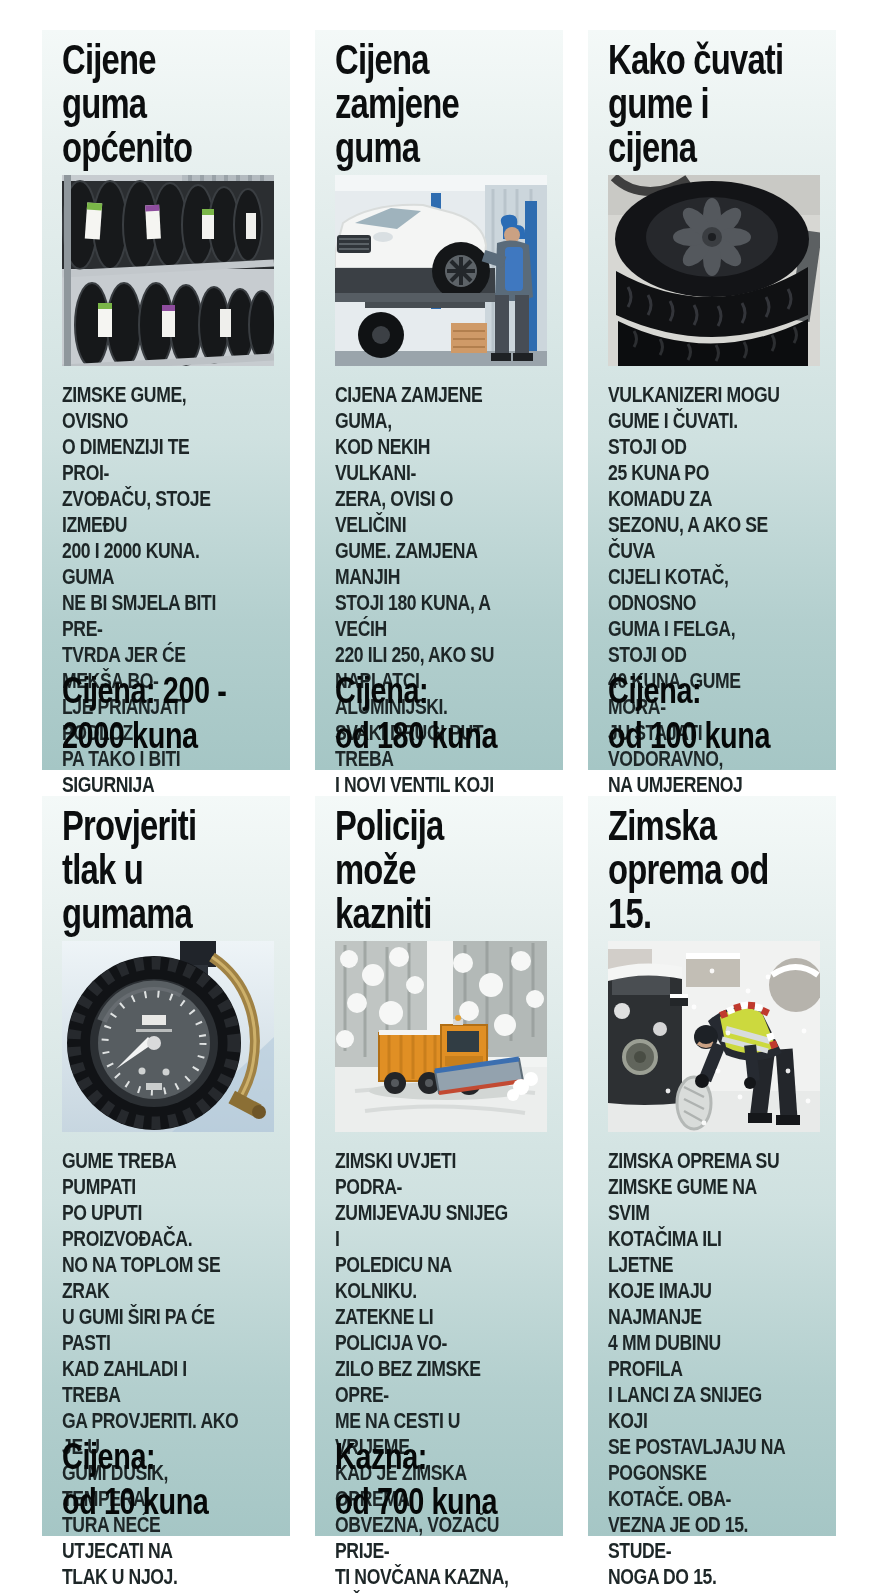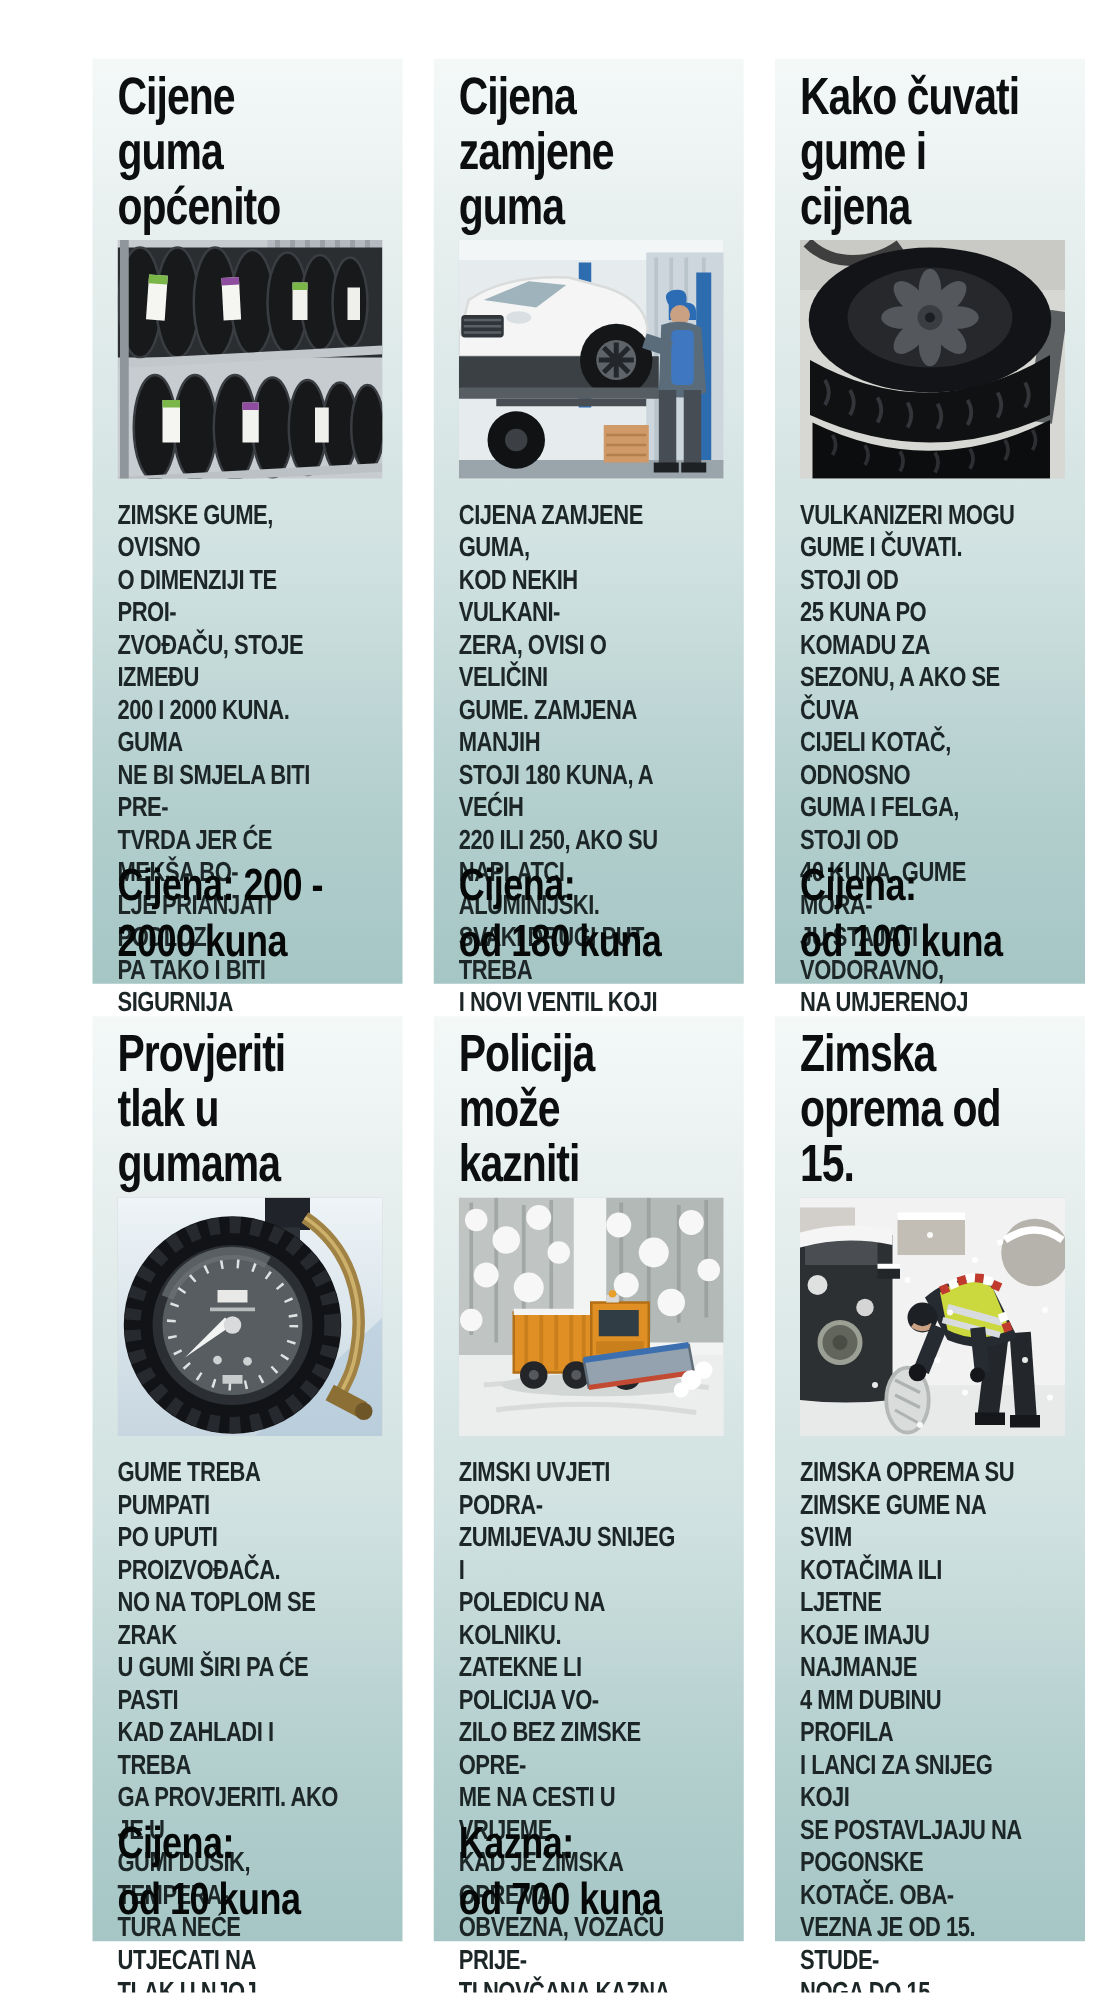--- a/index.html
+++ b/index.html
@@ -1,23 +1,23 @@
 <!DOCTYPE html>
 <html><head>
 <meta charset="utf-8">
 <style>
   html,body{margin:0;padding:0;}
   body{
     width:890px;height:1594px;background:#ffffff;position:relative;
     font-family:"Liberation Sans",sans-serif;overflow:hidden;
   }
   .grid{
-    position:absolute;left:42px;top:47px;
+    position:absolute;left:42px;top:30px;
     display:grid;grid-template-columns:repeat(3,248px);
-    column-gap:25px;row-gap:26px;grid-auto-rows:740px;margin-left:32px;
+    column-gap:25px;row-gap:26px;grid-auto-rows:740px;
   }
   .panel{
     position:relative;
     background:linear-gradient(180deg,#f4f9f8 0%,#e6efee 20%,#cfe1e0 55%,#b3cfce 80%,#a5c6c5 100%);
   }
   .panel-title{
     position:absolute;top:8px;left:20px;right:2px;margin:0;
     font-weight:bold;font-size:42px;line-height:44px;letter-spacing:-1px;
     color:#0c0e0f;white-space:pre-line;
     transform:scaleX(0.78);transform-origin:0 0;

